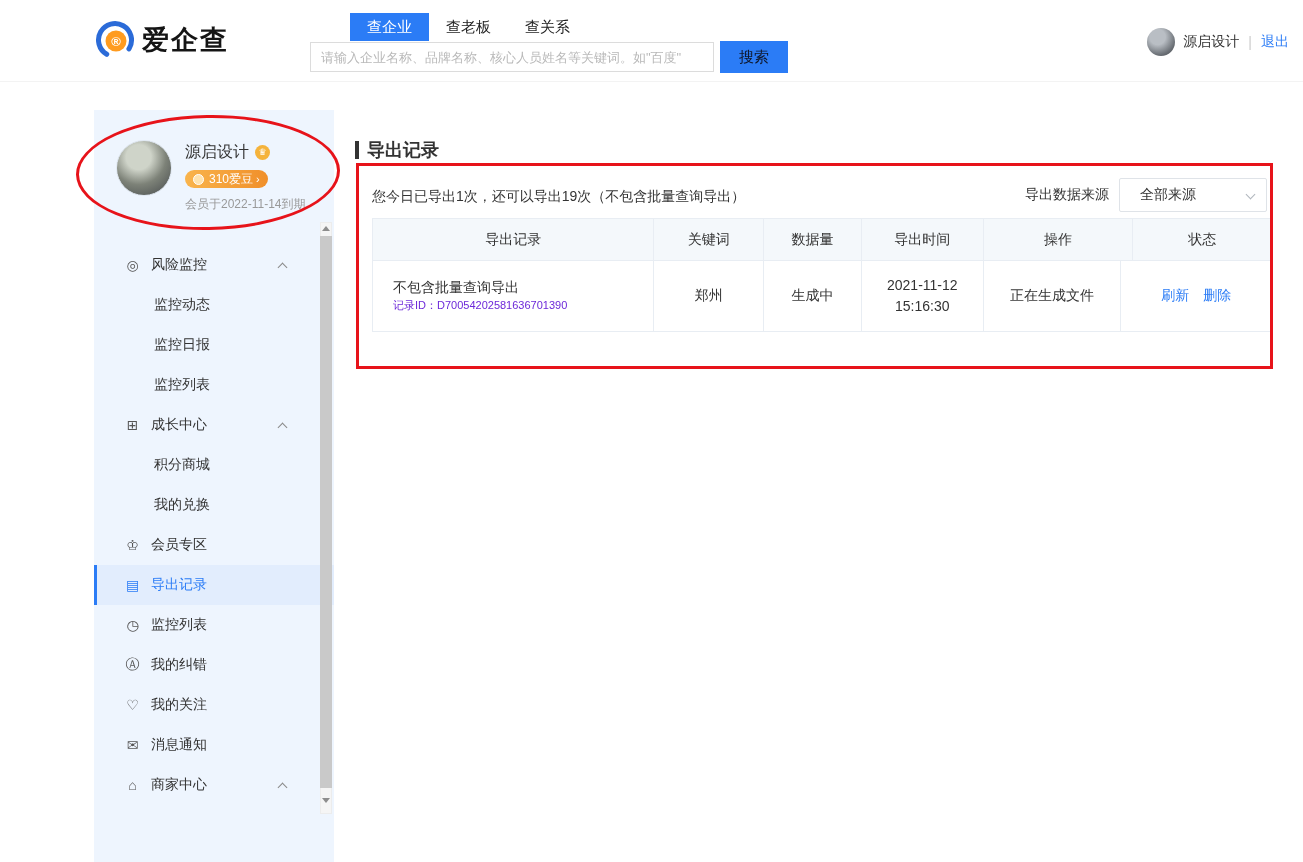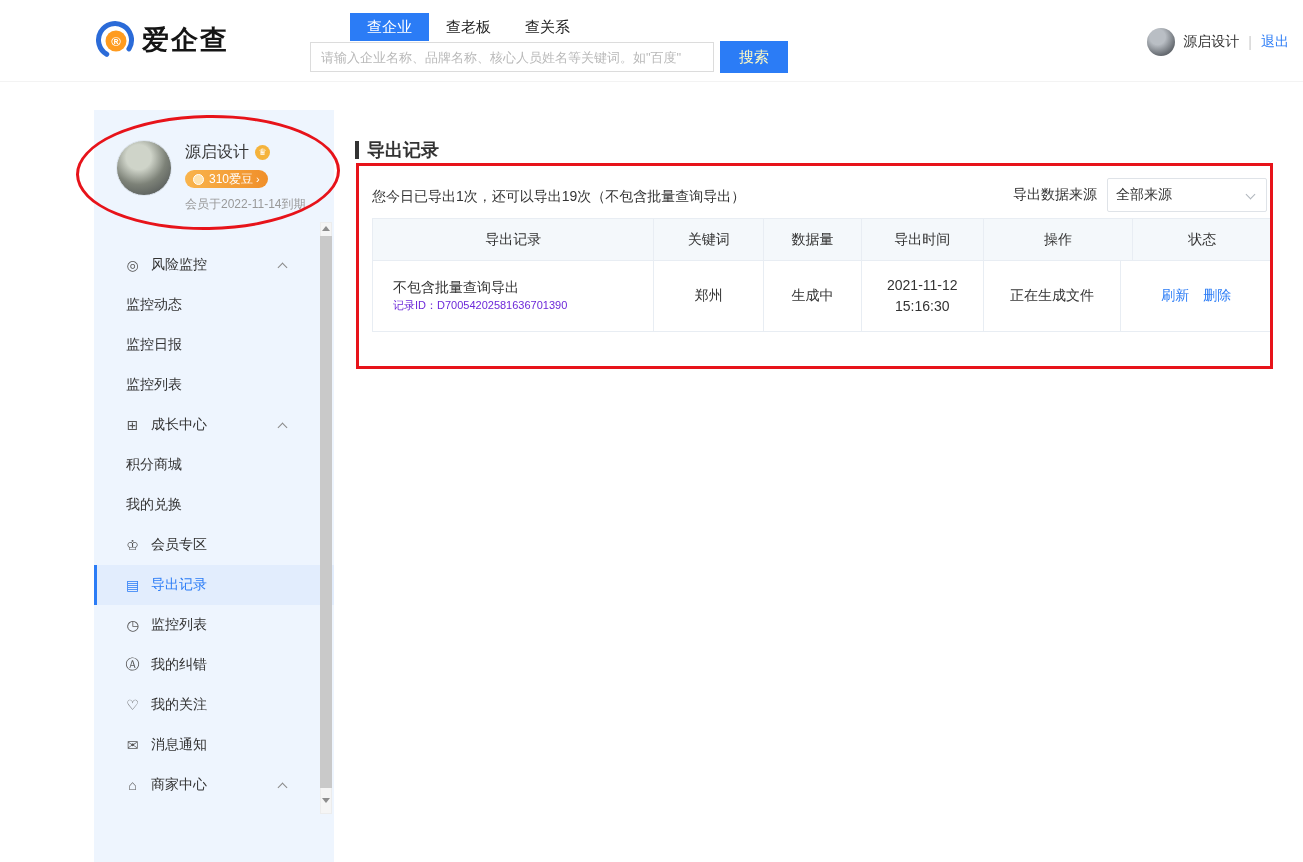--- a/index.html
+++ b/index.html
@@ -12,21 +12,21 @@
   .logo svg { display:block; }
   .brand { font-size:27px; font-weight:bold; color:#141414; margin-left:7px; letter-spacing:2px; }
 
   .tabs { position:absolute; left:310px; top:13px; display:flex;padding-left:40px; }
   .tab { height:28px; line-height:28px; padding:0 17px; font-size:15px; color:#222; cursor:pointer; }
   .tab.active { background:#2b7cf6; color:#fff; }
 
   .searchrow { position:absolute; left:310px; top:41px; display:flex; align-items:center; }
   .search-input { width:404px; height:30px; border:1px solid #dcdcdc; padding:0 10px; font-size:13px; color:#333; outline:none; background:#fff; }
   .search-input::placeholder { color:#b9b9b9; }
-  .search-btn { width:68px; height:32px; margin-left:6px; background:#2b7cf6; color:#fef9c3; border:none; font-size:15px; cursor:pointer; }
+  .search-btn { width:68px; height:32px; margin-left:6px; background:#2b7cf6; color:#0f172a; border:none; font-size:15px; cursor:pointer; }
 
   .userarea { position:absolute; right:14px; top:28px; display:flex; align-items:center; font-size:14px; }
   .avatar-sm { width:28px; height:28px; border-radius:50%; background:radial-gradient(circle at 38% 32%, #b9bec4 0 30%, #6a6f75 70%, #3f4347); margin-right:8px; cursor:pointer; }
   .uname { color:#333; cursor:pointer; }
   .sep { color:#ccc; margin:0 9px; }
   .logout { color:#2b7cf6; cursor:pointer; text-decoration:none; }
 
   
   .sidebar { position:absolute; left:94px; top:110px; width:240px; height:752px; background:#eef5fe; }
   .profile { display:flex; padding:30px 0 0 22px; }
@@ -35,42 +35,42 @@
   .pname { font-size:16px; color:#333; display:flex; align-items:center; font-weight:400; }
   .vip-badge { width:15px; height:15px; border-radius:50%; background:#f5b33b; color:#fff; font-size:9px; line-height:15px; text-align:center; margin-left:6px; }
   .points { margin-top:7px; display:inline-flex; align-items:center; height:18px; border-radius:9px; background:linear-gradient(90deg,#f9b44c,#f08f2a); color:#fff; font-size:12px; padding:0 8px; cursor:pointer; }
   .coin { width:11px; height:11px; border-radius:50%; background:#ffe3ae; border:1px solid #fff; margin-right:5px; }
   .caret-r { margin-left:3px; font-size:11px; line-height:1; }
   .pexp { margin-top:7px; font-size:12px; color:#999; }
 
   .menu { margin-top:32px; }
   .mi { position:relative; height:40px; padding-left:30px; font-size:14px; color:#333; cursor:pointer; display:flex; align-items:center; }
   .mi .mic { width:17px; margin-right:10px; color:#555; font-size:14px; display:inline-block; text-align:center; }
-  .mi.sub { padding-left:32px; }
+  .mi.sub { padding-left:32px;margin-left:28px; }
   .mi.active { background:#e2edfd; color:#2b7cf6; }
   .mi.active::before { content:""; position:absolute; left:0; top:0; bottom:0; width:3px; background:#2b7cf6; }
   .mi.active .mic { color:#2b7cf6; }
   .chev-up { position:absolute; right:48px; top:19px; width:7px; height:7px; border-left:1px solid #8a8a8a; border-top:1px solid #8a8a8a; transform:rotate(45deg); }
 
   
   .sb-track { position:absolute; right:2px; top:112px; width:12px; height:592px; background:#f5f5f5; border:1px solid #ececec; }
   .sb-thumb { position:absolute; right:2px; top:126px; width:12px; height:552px; background:#c9c9c9; cursor:pointer; }
   .sb-up { position:absolute; right:4px; top:116px; width:0; height:0; border-left:4px solid transparent; border-right:4px solid transparent; border-bottom:5px solid #8d8d8d; cursor:pointer; }
   .sb-down { position:absolute; right:4px; top:688px; width:0; height:0; border-left:4px solid transparent; border-right:4px solid transparent; border-top:5px solid #8d8d8d; cursor:pointer; }
 
   
   .sec-title { position:absolute; left:355px; top:138px; display:flex; align-items:center; }
   .tbar { width:4px; height:18px; background:#333; margin-right:8px; }
   .sec-title span { font-size:18px; font-weight:bold; color:#333; }
 
   .quota { position:absolute; left:372px; top:188px; font-size:14px; color:#333;text-align:right; }
 
   .filter { position:absolute; top:178px; right:36px; display:flex; align-items:center; }
   .filter-label { font-size:14px; color:#333; margin-right:10px; }
-  .select { width:160px; height:34px; border:1px solid #dfe3e8; border-radius:2px; background:#fff; display:flex; align-items:center; padding:0 8px; font-size:14px; color:#333; position:relative; cursor:pointer; }
+  .select { width:148px; height:34px; border:1px solid #dfe3e8; border-radius:2px; background:#fff; display:flex; align-items:center; padding:0 20px; font-size:14px; color:#333; position:relative; cursor:pointer; }
   .chev-down { position:absolute; right:12px; top:12px; width:7px; height:7px; border-right:1px solid #b0b6bd; border-bottom:1px solid #b0b6bd; transform:rotate(45deg); }
 
   .table { position:absolute; left:372px; top:218px; width:900px; border:1px solid #e8edf3; background:#fff; }
   .trow { display:flex; }
   .trow.head { background:#f4f8fb; height:42px; border-bottom:1px solid #e8edf3; }
   .trow.body { background:#fff; height:70px; }
   .tc { display:flex; align-items:center; justify-content:center; font-size:14px; color:#333; border-right:1px solid #e8edf3; }
   .tc:last-child { border-right:none; }
   .c1{width:282px}.c2{width:110px}.c3{width:98px}.c4{width:122px}.c5{width:138px}.c6{width:150px}
   .cell-record { flex-direction:column; align-items:flex-start; justify-content:center; padding-left:20px; }

